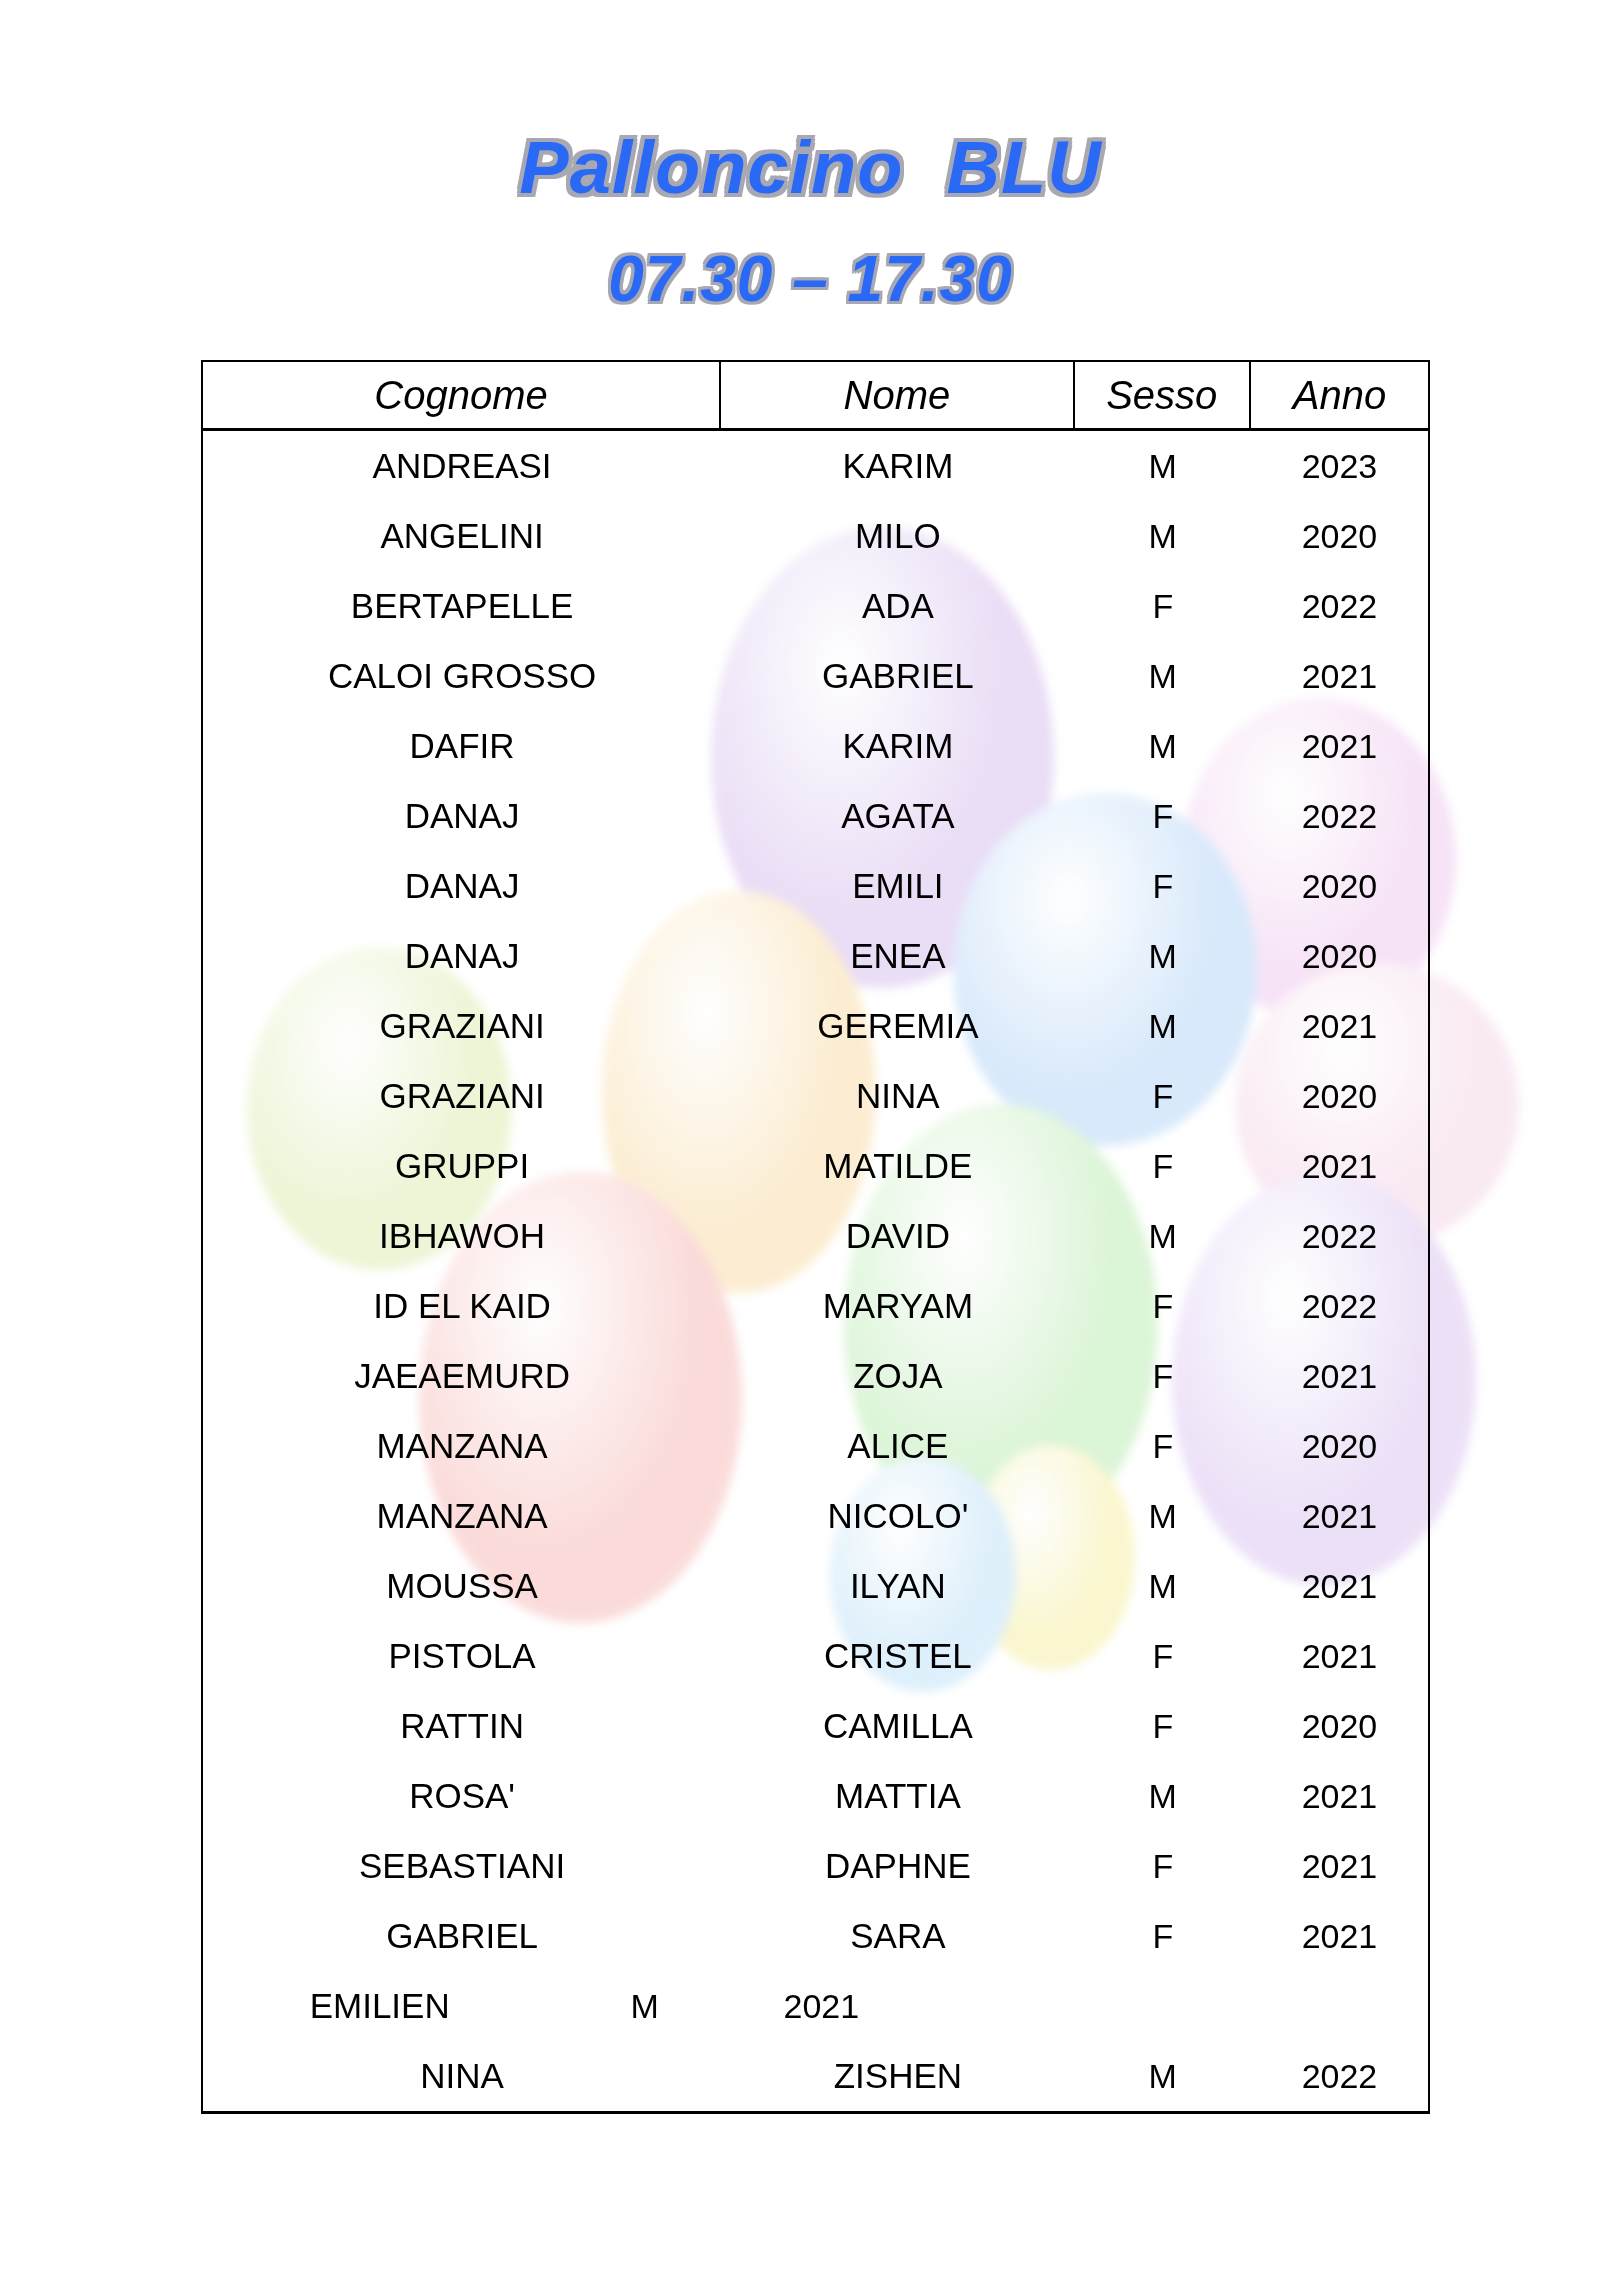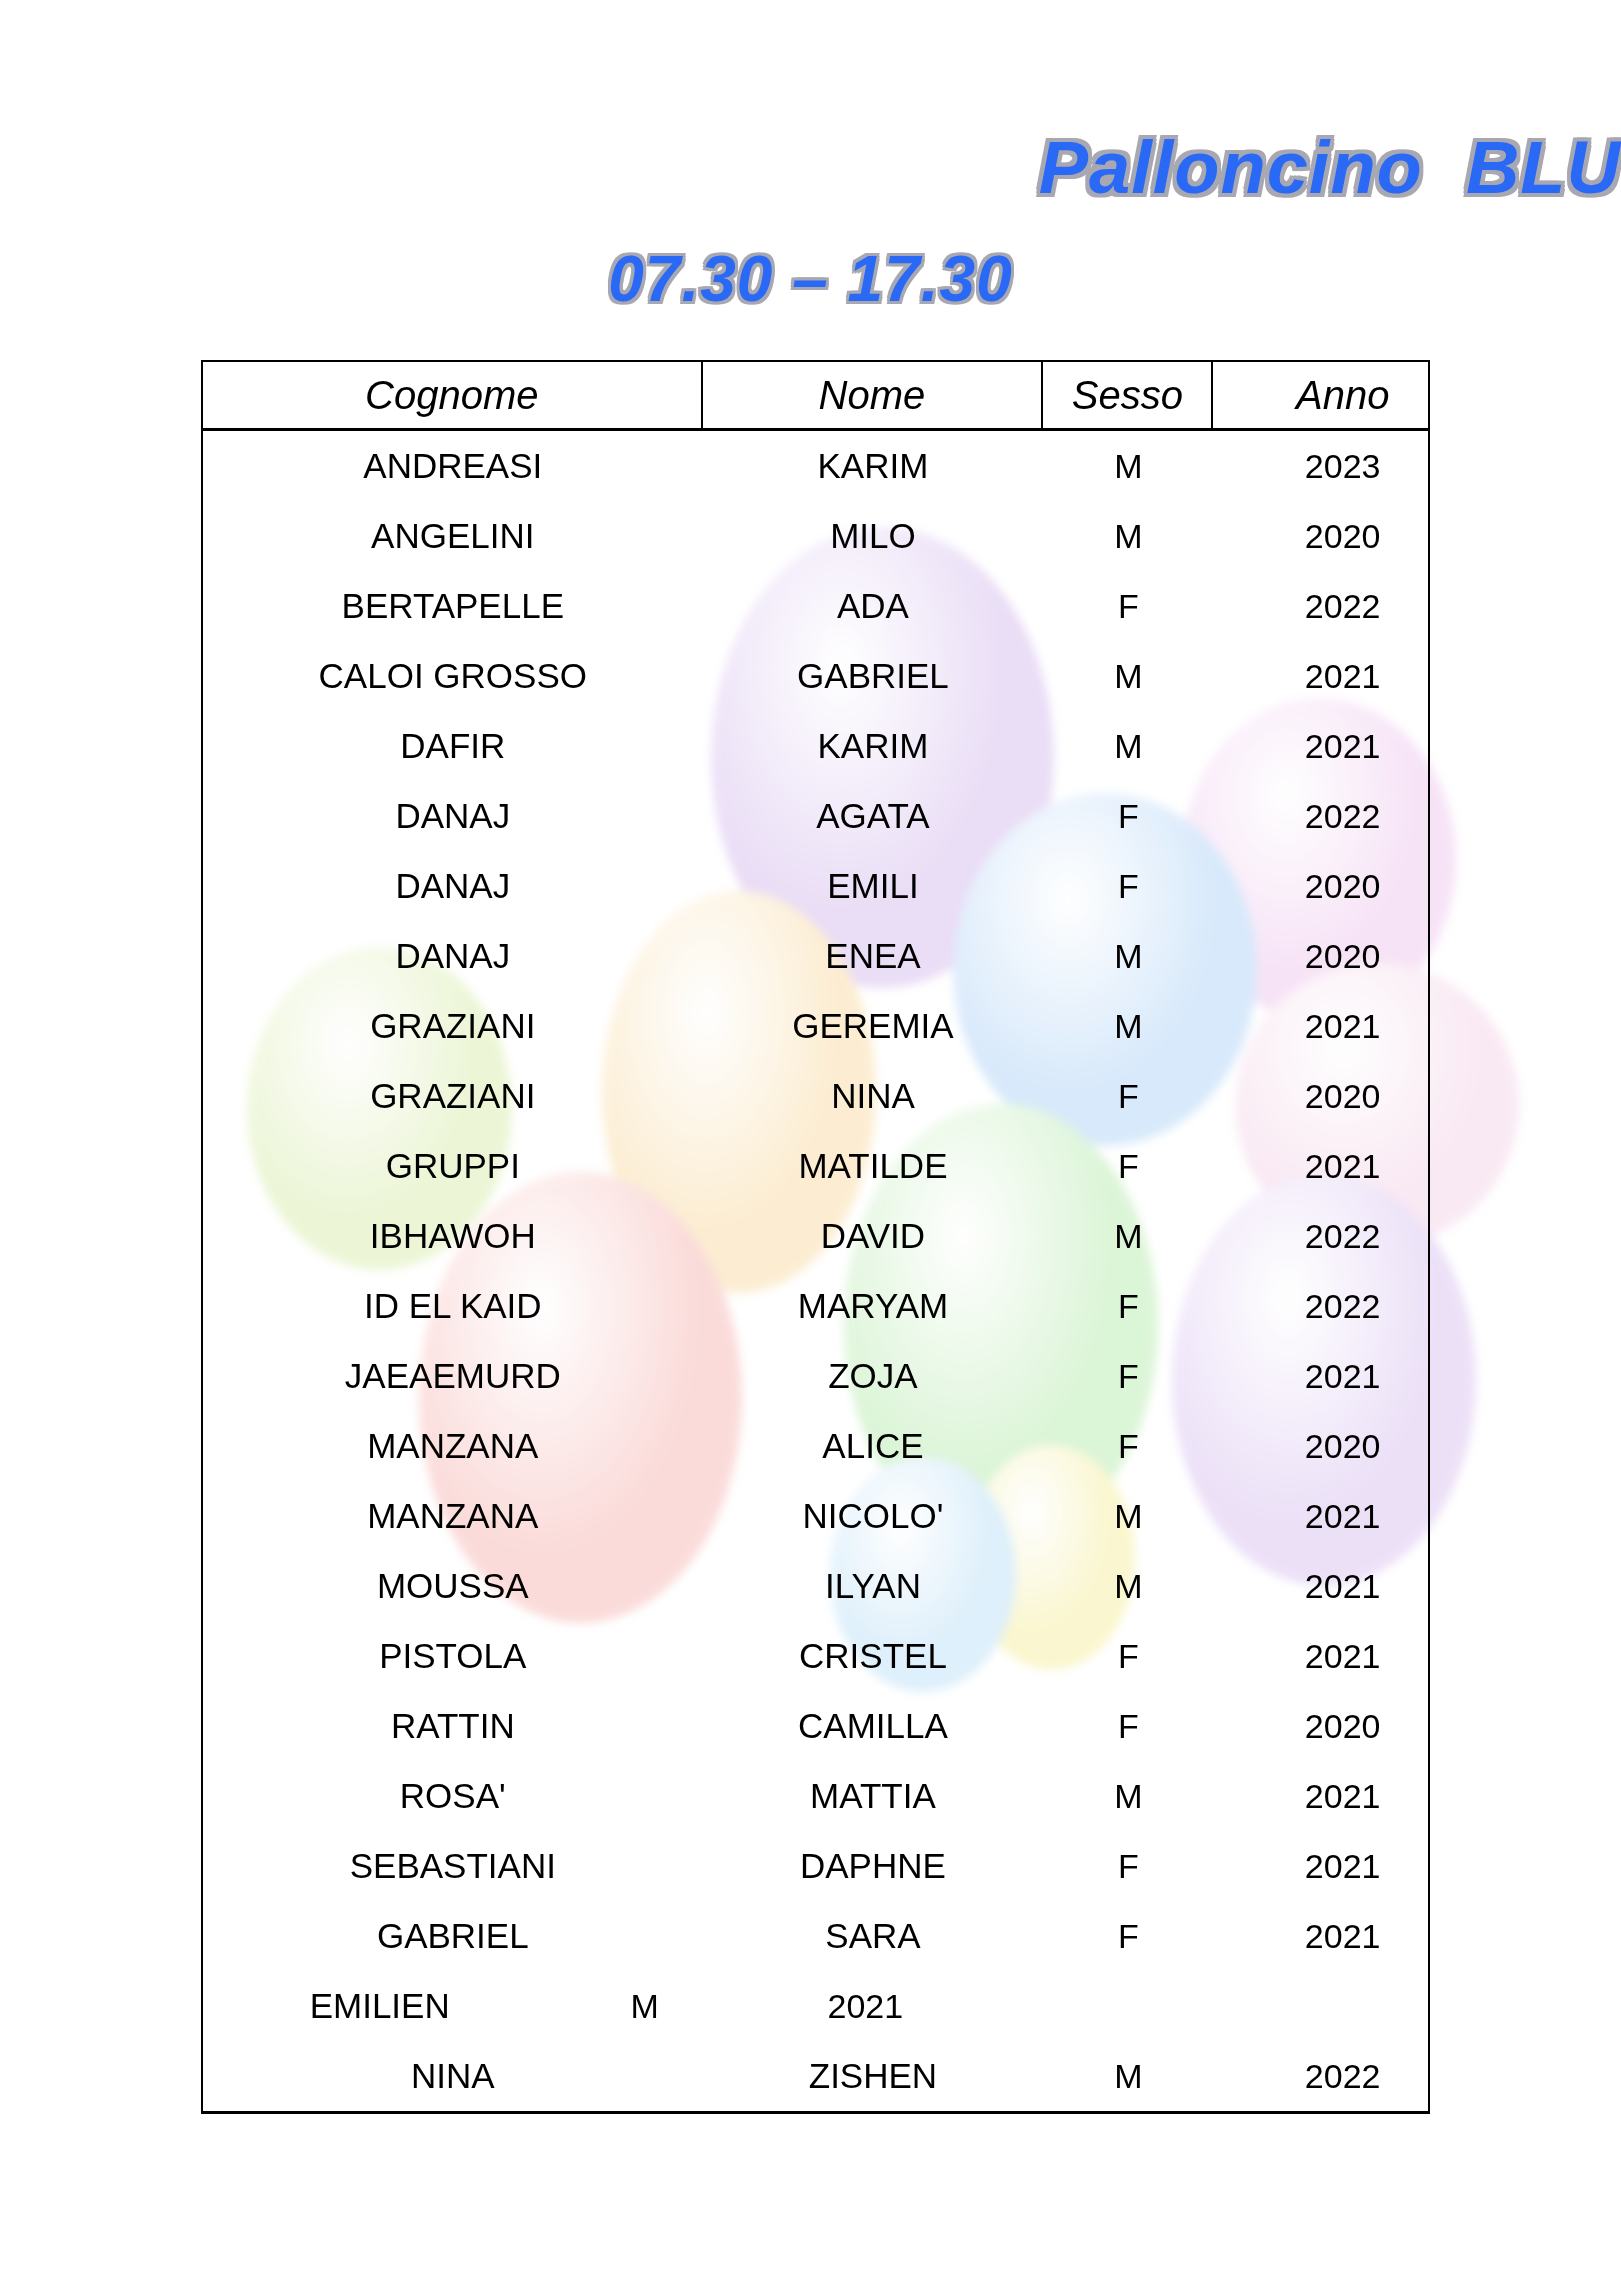--- a/index.html
+++ b/index.html
@@ -15,21 +15,21 @@
     font-family: "Liberation Sans", sans-serif;
     color: #000;
   }
 
   
   .doc-title {
     position: absolute;
     top: 131px;
     left: 0;
     width: 100%;
-    text-align: right;
+    text-align: center;
     font-size: 74px;
     font-weight: bold;
     font-style: italic;
     line-height: 1;
     white-space: pre;
     color: #2a69f5;
     letter-spacing: 1px;
     text-shadow:
       -3.9px -3.9px 0 #a8a8b2,  3.9px -3.9px 0 #a8a8b2,
       -3.9px  3.9px 0 #a8a8b2,  3.9px  3.9px 0 #a8a8b2,
@@ -112,21 +112,21 @@
   .cell {
     display: flex;
     align-items: center;
     justify-content: center;
     box-sizing: border-box;
     font-size: 34px;
   }
   .c0 { width: 42.3%; }
   .c1 { width: 28.85%; }
   .c2 { width: 14.4%; }
-  .c3 { width: 14.45%; margin-left: 44px; }
+  .c3 { width: 14.45%; }
   .cell.c0, .cell.c1 { font-weight: normal; font-size: 35px; }
   .cell.c2, .cell.c3 { font-weight: normal; }
 </style>
 </head>
 <body>
 
 <div class="watermark">
     <div class="balloon" style="left: 437px; top: -14.7px; width: 343px; height: 461px; background: radial-gradient(at 38% 30%, rgb(255, 255, 255) 0%, rgb(217, 194, 239) 55%, rgb(217, 194, 239) 80%, rgba(255, 255, 255, 0) 100%);"></div>
     <div class="balloon" style="left: 908px; top: 156px; width: 274px; height: 323px; background: radial-gradient(at 38% 30%, rgb(255, 255, 255) 0%, rgb(240, 205, 240) 55%, rgb(240, 205, 240) 80%, rgba(255, 255, 255, 0) 100%);"></div>
     <div class="balloon" style="left: 679px; top: 251px; width: 304px; height: 353px; background: radial-gradient(at 38% 30%, rgb(255, 255, 255) 0%, rgb(185, 216, 248) 55%, rgb(185, 216, 248) 80%, rgba(255, 255, 255, 0) 100%);"></div>

